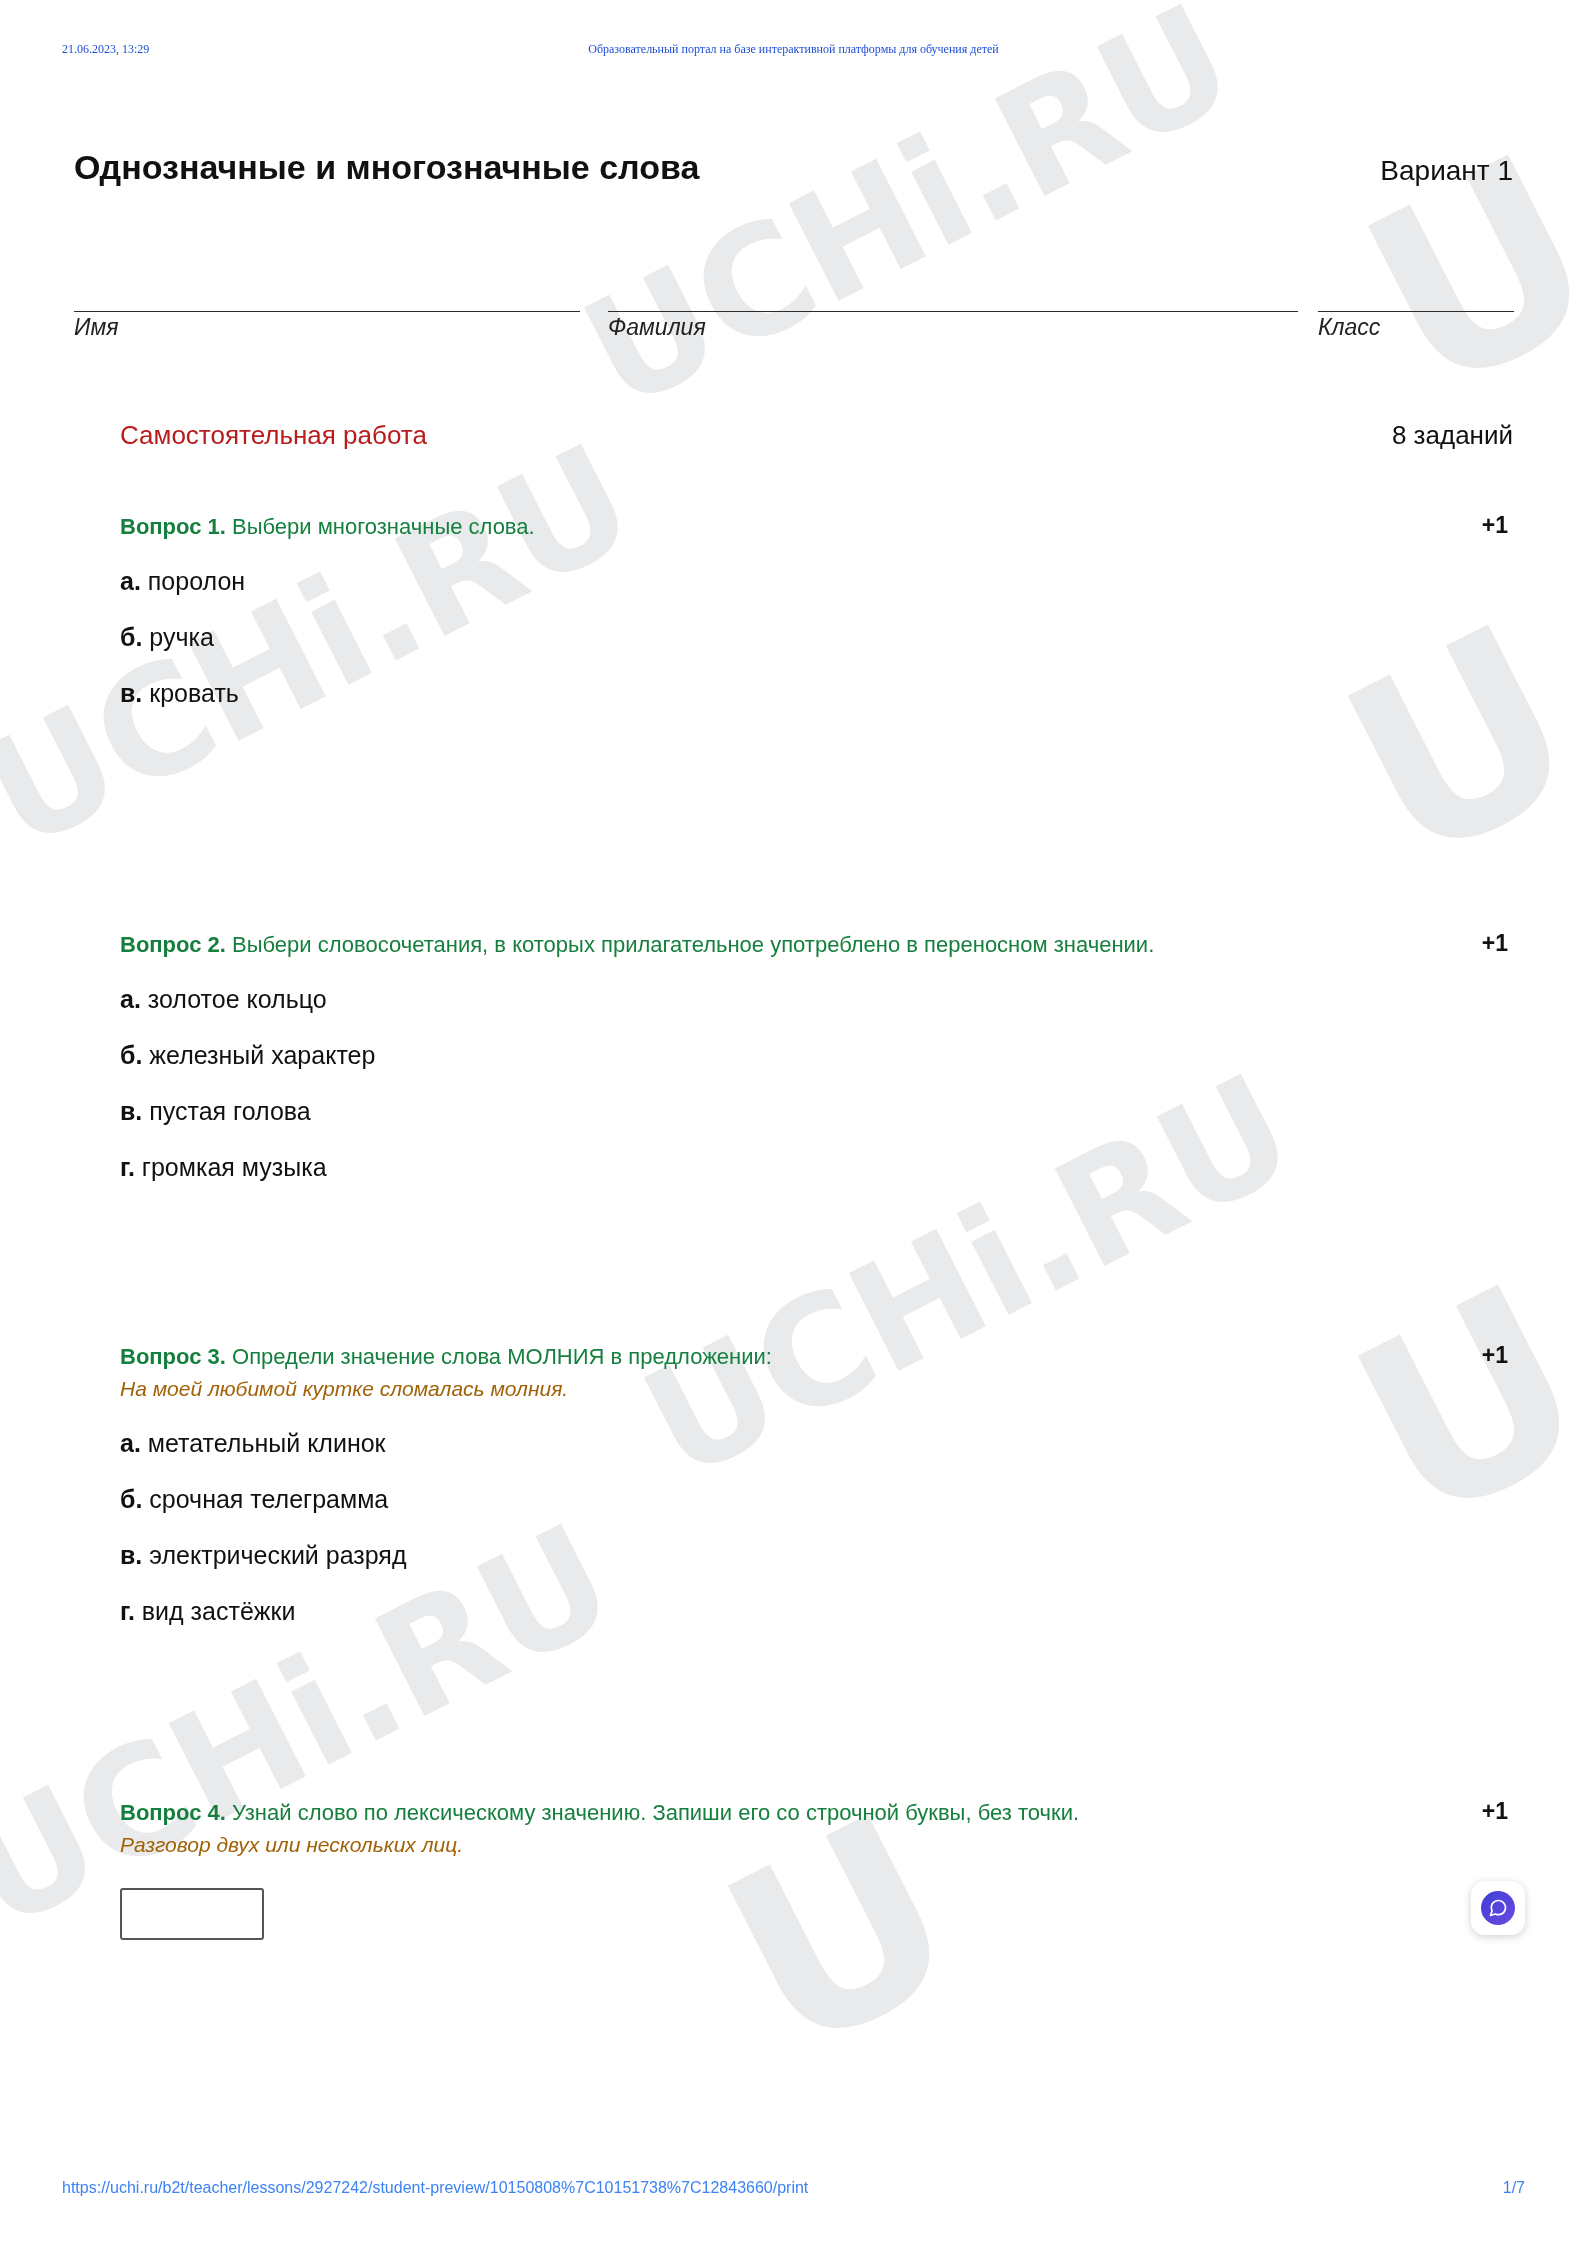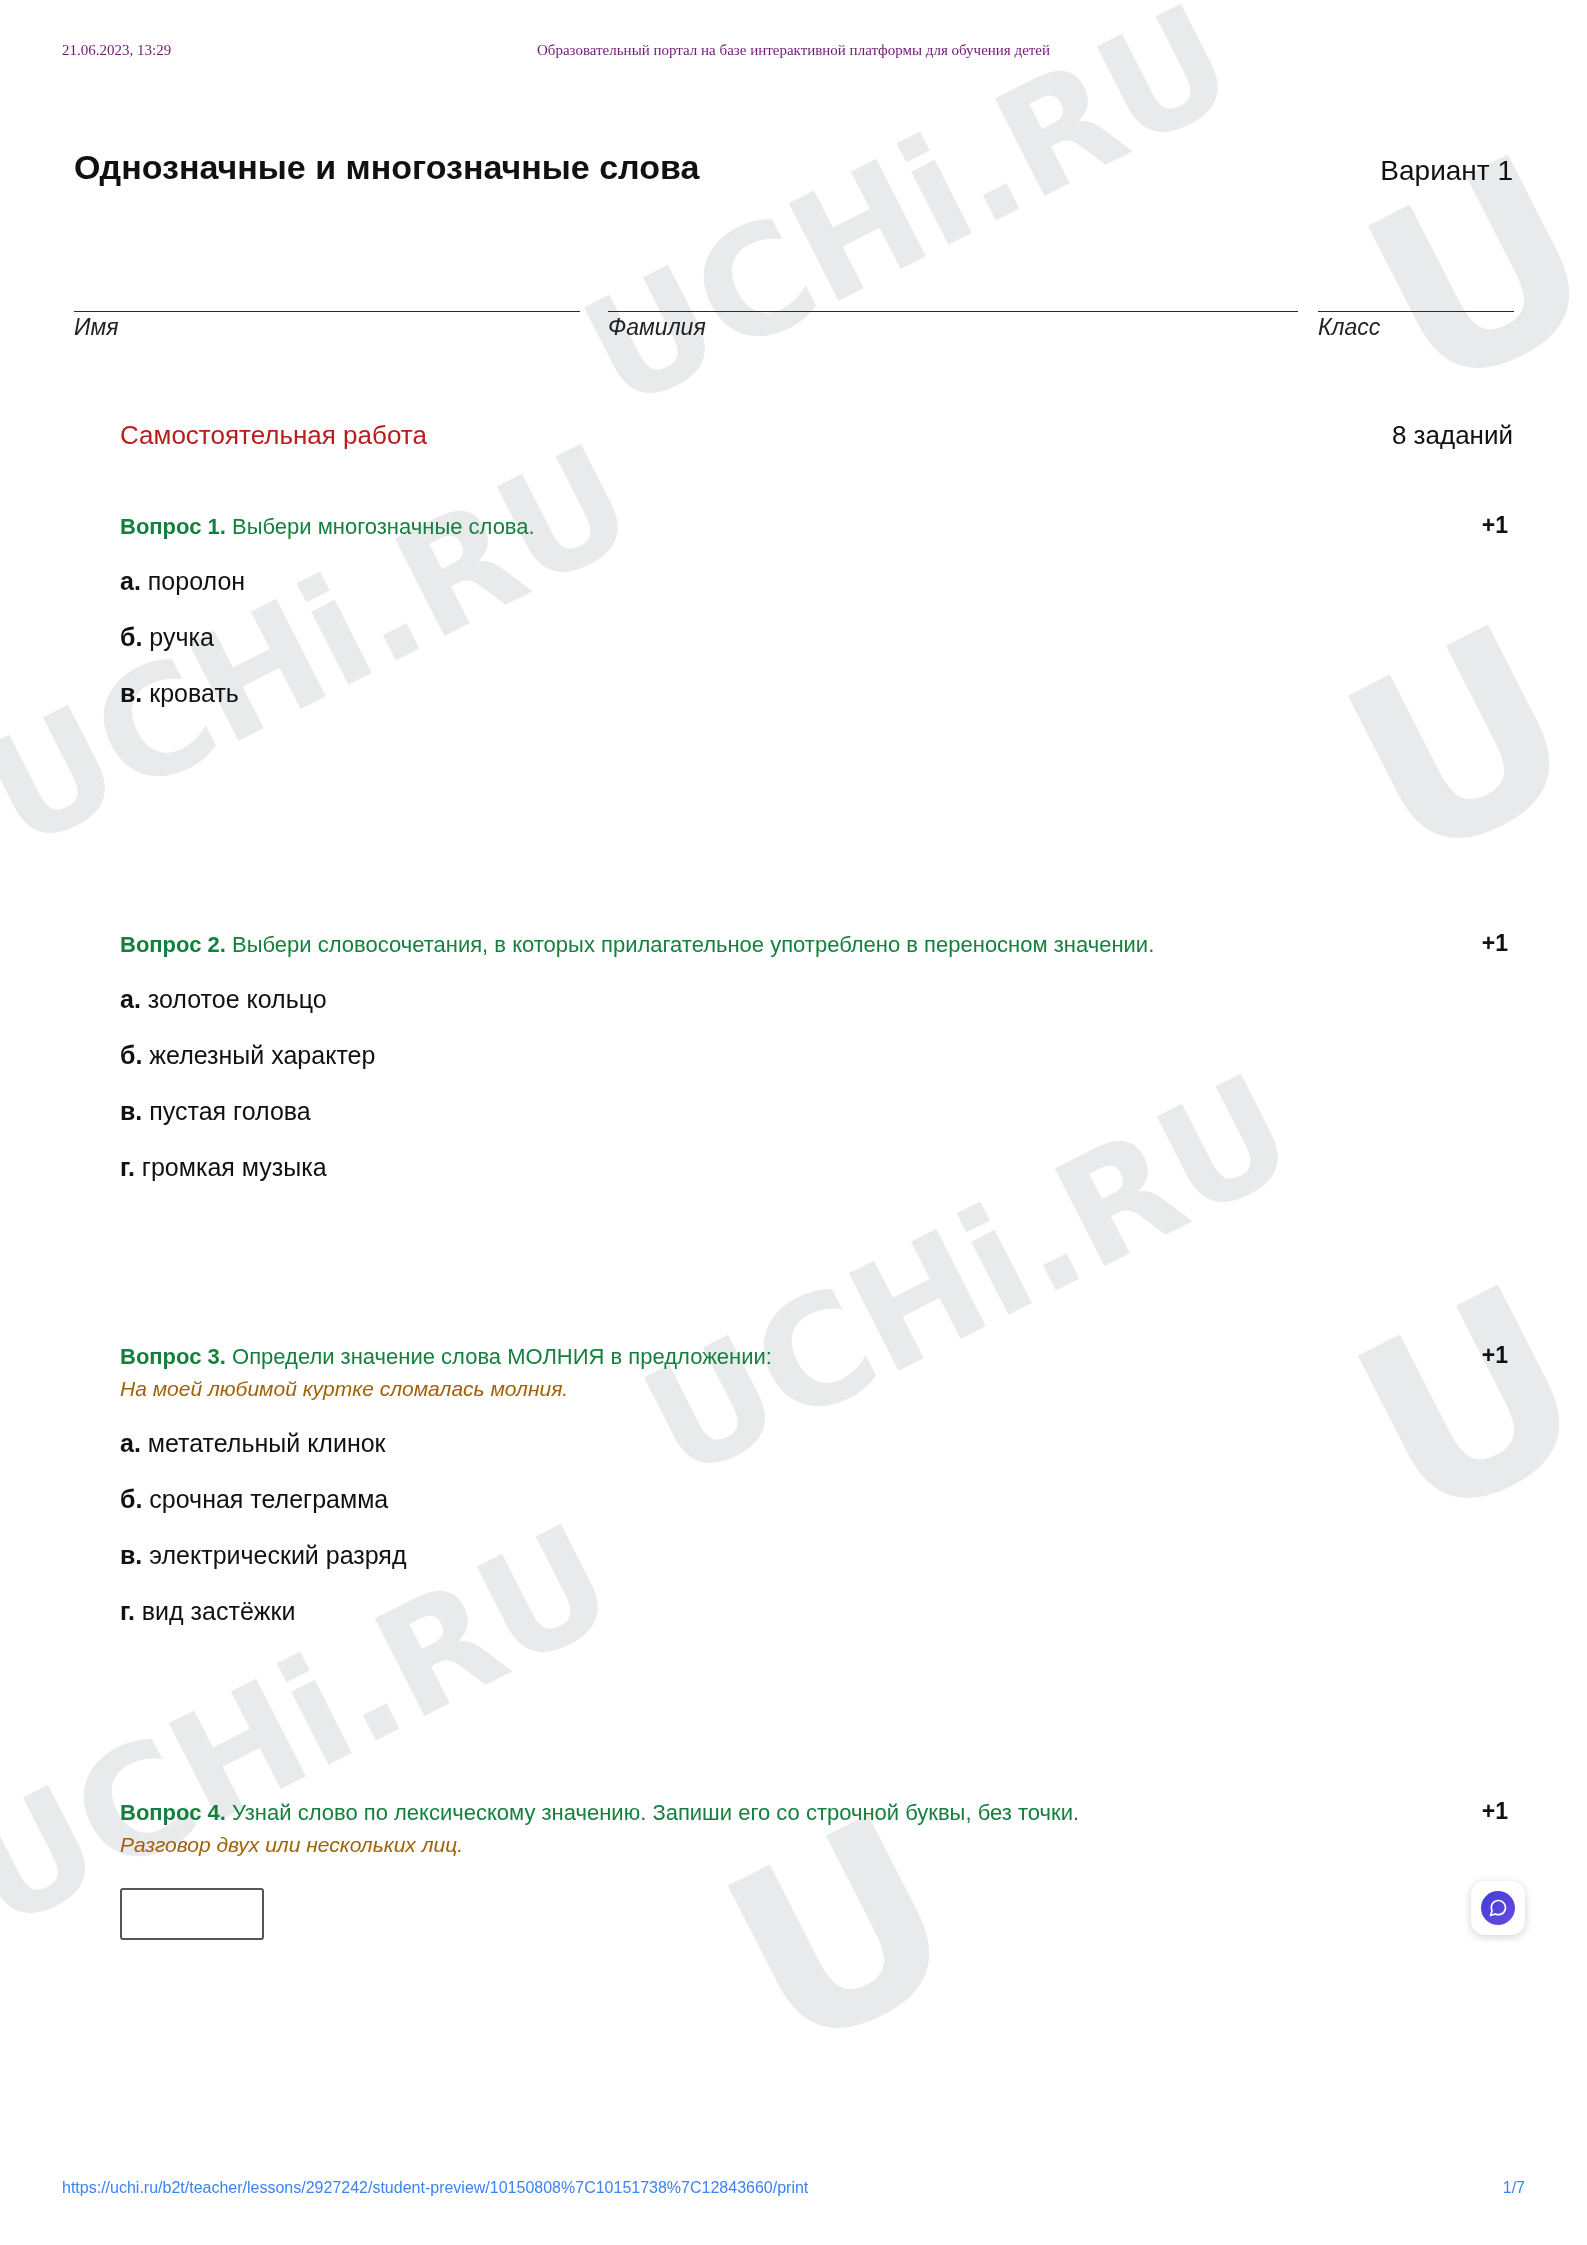--- a/index.html
+++ b/index.html
@@ -17,22 +17,22 @@
   }
 
   
   .print-header {
     position: absolute;
     top: 42px;
     left: 0;
     width: 100%;
     height: 22px;
     font-family: "Liberation Serif", serif;
-    font-size: 15px;
-    color: #701a75;
+    font-size: 12px;
+    color: #1d4ed8;
   }
   .print-header .ph-date {
     position: absolute;
     left: 62px;
     top: 0;
   }
   .print-header .ph-title {
     position: absolute;
     left: 0;
     right: 0;

